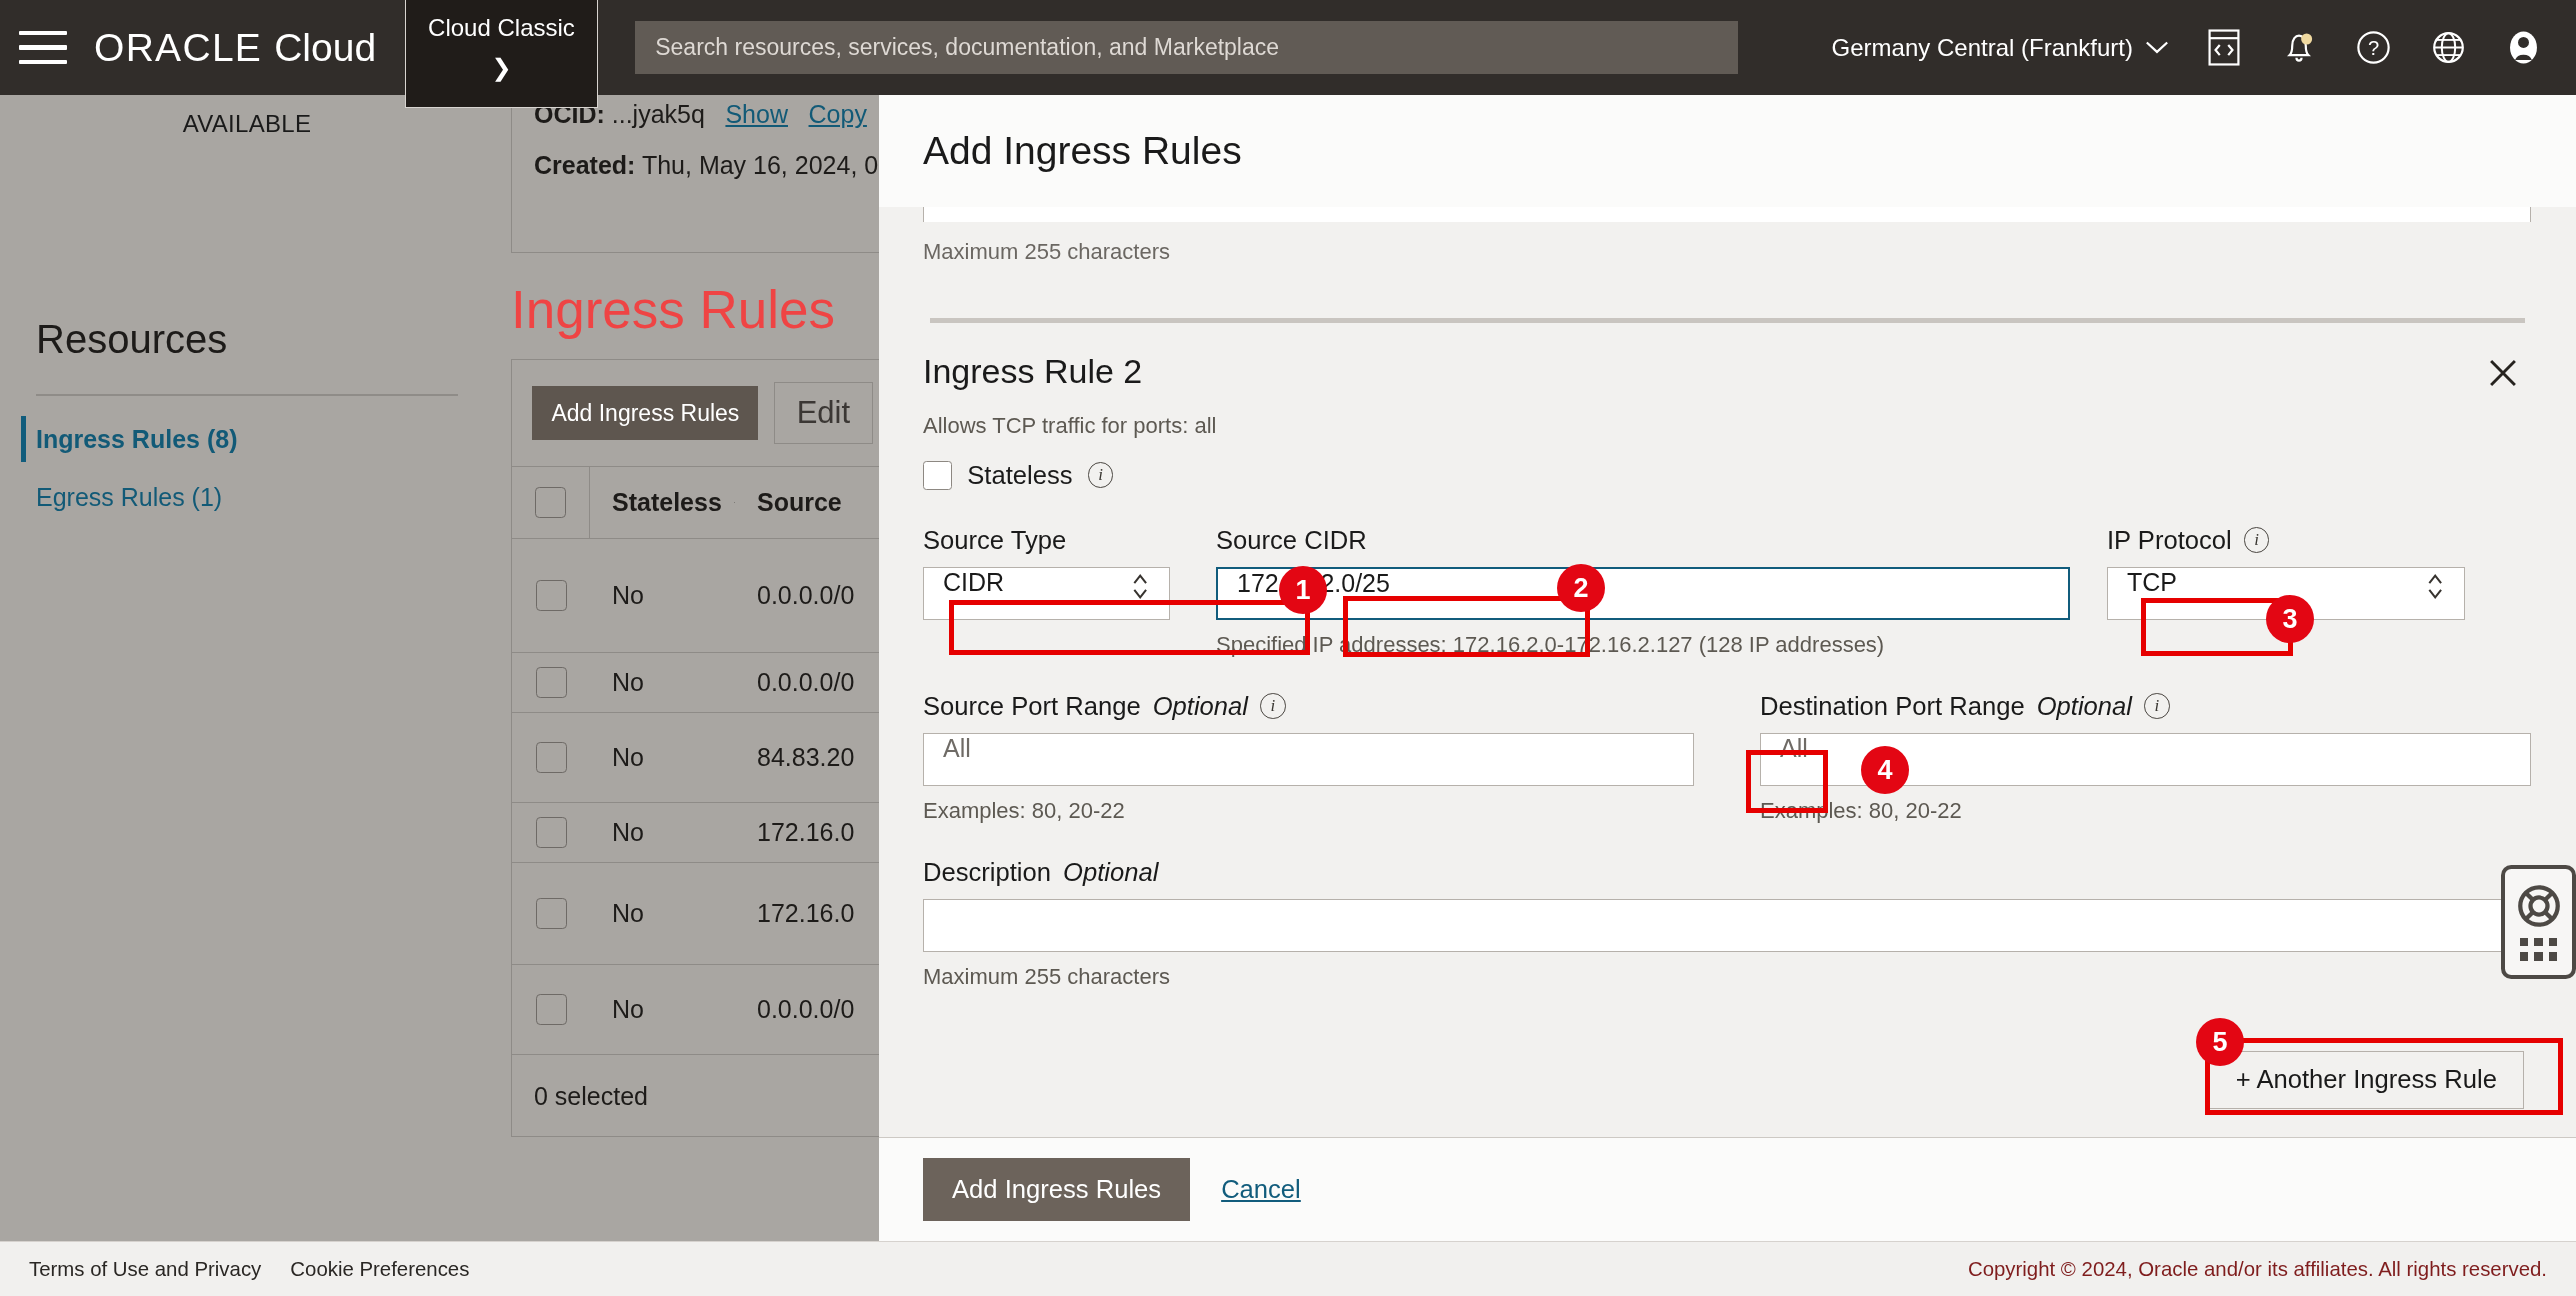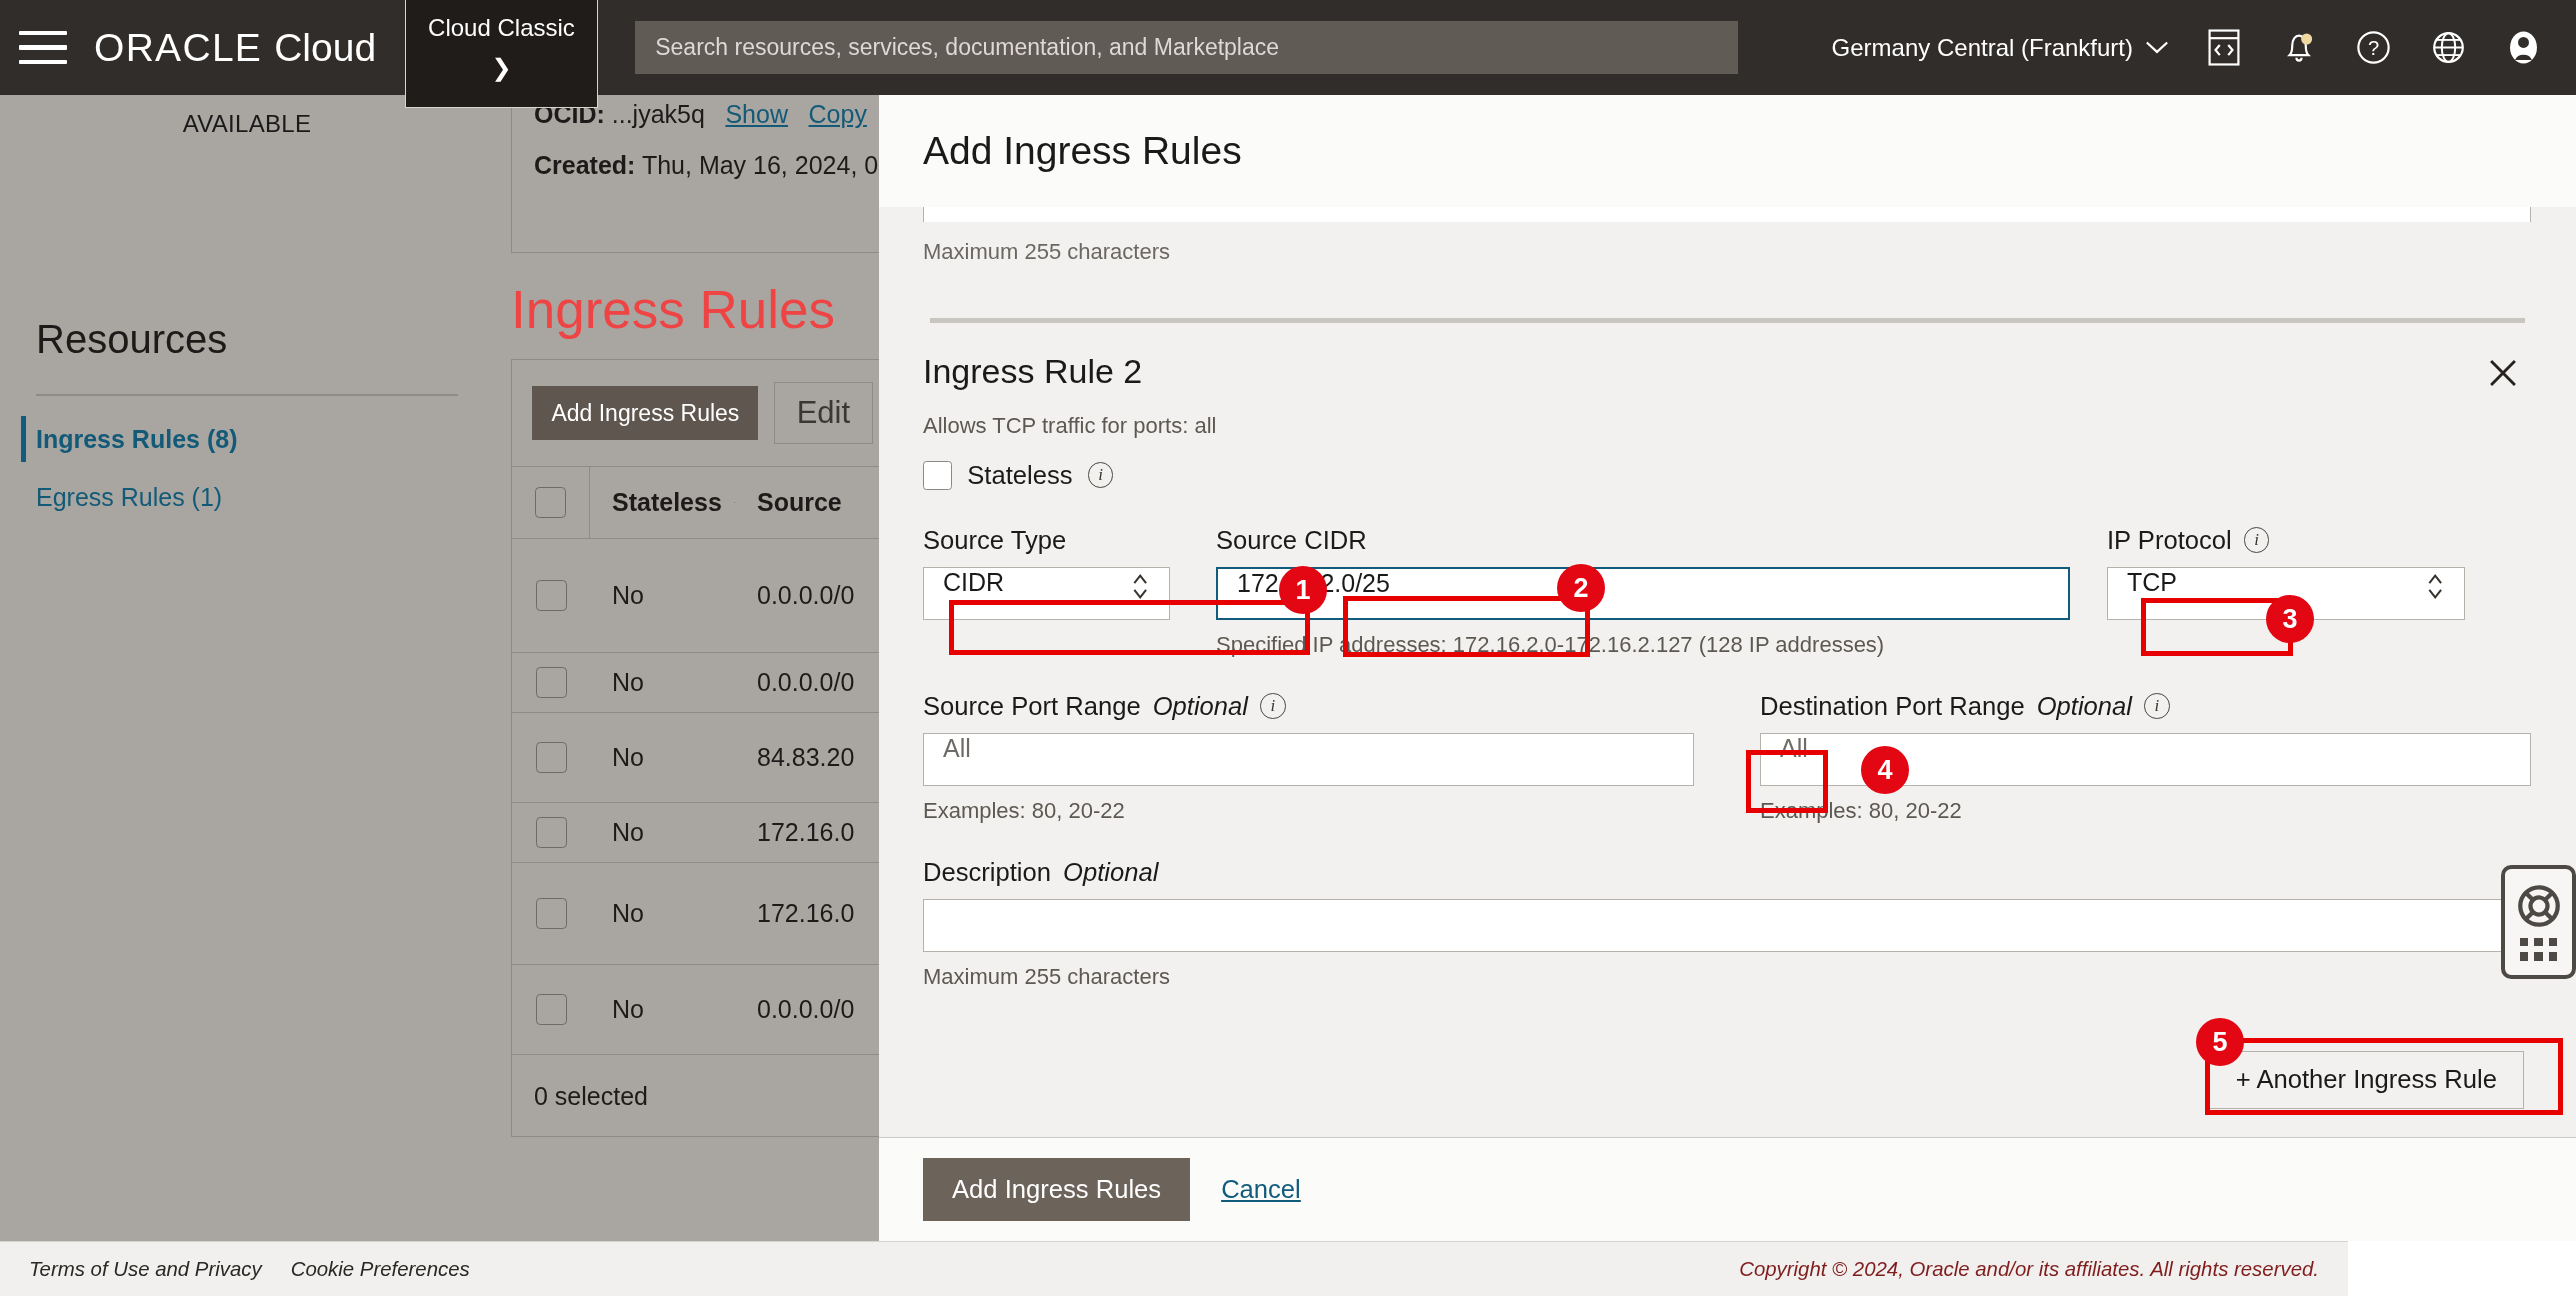--- a/index.html
+++ b/index.html
@@ -173,23 +173,23 @@
   .help-widget {
     position:absolute; right:0px; top:865px; width:75px; height:114px; background:#f7f6f5;
     border:4.3px solid #4d4945; border-radius:10.2px; z-index:58;
     display:flex; flex-direction:column; align-items:center; justify-content:center; gap:8.5px; cursor:pointer;
   }
   .dots { display:grid; grid-template-columns: repeat(3, 8.5px); gap:6px; }
   .dots i { width:8.5px; height:8.5px; background:#4d4945; display:block;}
 
   
   .footer {
-    position:absolute; left:0; top:1241px; width:2348px; height:55px;
+    position:absolute; left:0; top:1241px; width:2576px; height:55px;
     background:#f1f0ee; border-top:1.7px solid #d6d2ce; display:flex; align-items:center;
-    padding: 0 29px; z-index:70;font-style:italic;
+    padding: 0 29px; z-index:70;
   }
   .foot-left { display:flex; gap:29px; }
   .foot-link { font-size:20.4px; color:#2a2724; cursor:pointer;}
   .foot-right { margin-left:auto; font-size:20.4px; color:#7f1d1d;}
 </style>
 </head>
 <body>
 
 <div class="app">
 

